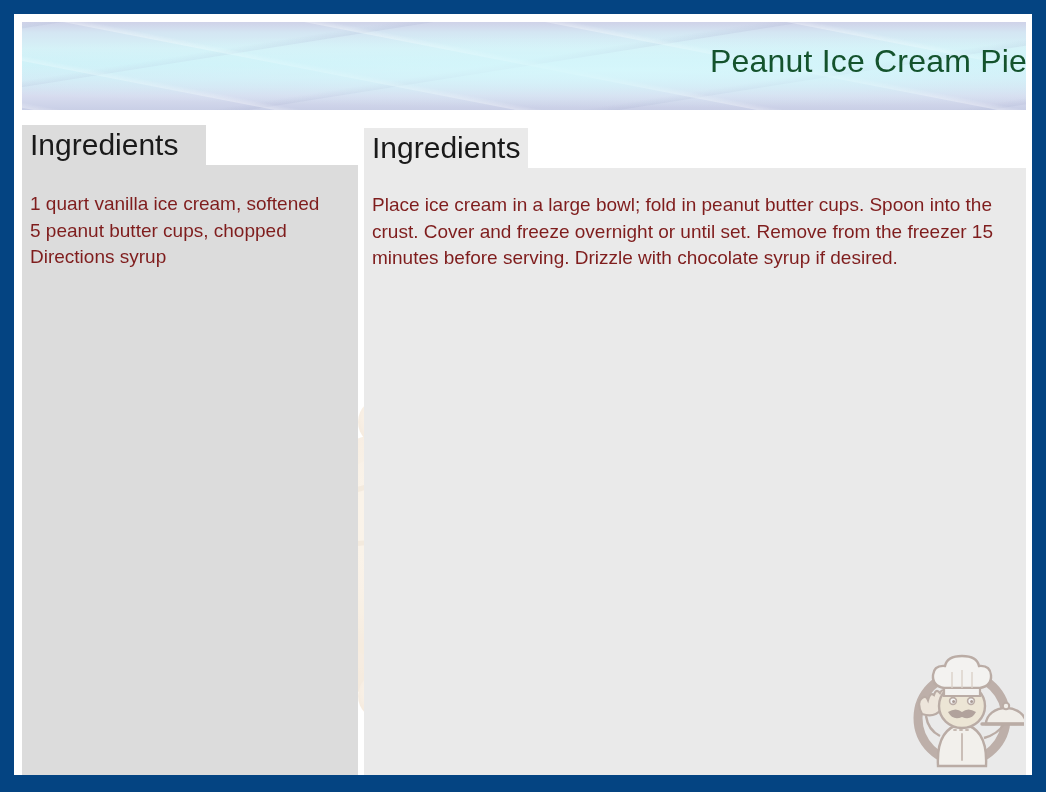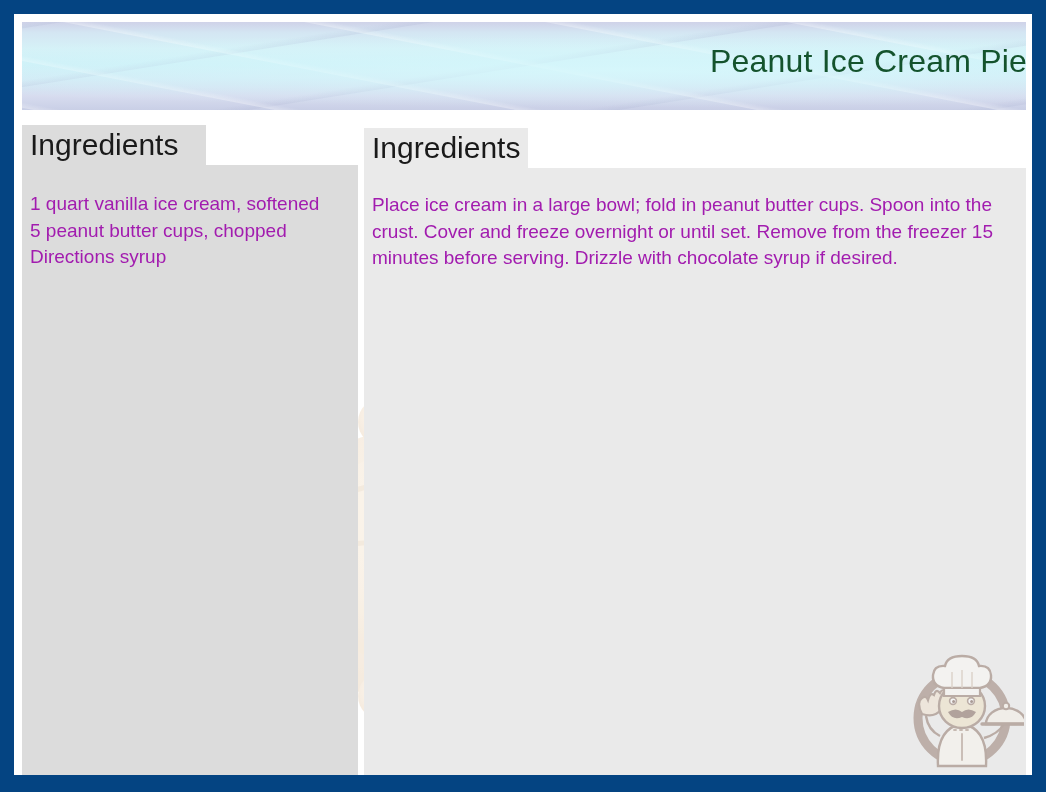--- a/index.html
+++ b/index.html
@@ -130,21 +130,21 @@
   }
   #ingredients-panel .section-heading { left: 8px; }
   #directions-panel  .section-heading { left: 8px; }
 
   .panel-body {
     position: absolute;
     left: 8px;
     top: 66px;
     font-size: 19px;
     line-height: 26.5px;
-    color: #a21caf;
+    color: #7f1d1d;
   }
   #ingredients-panel .panel-body { width: 330px; }
   #directions-panel  .panel-body { width: 652px; top: 64px; }
 
   .ing-line { white-space: normal; }
 
   
   #pie-watermark {
     position: absolute;
     left: 236px;

